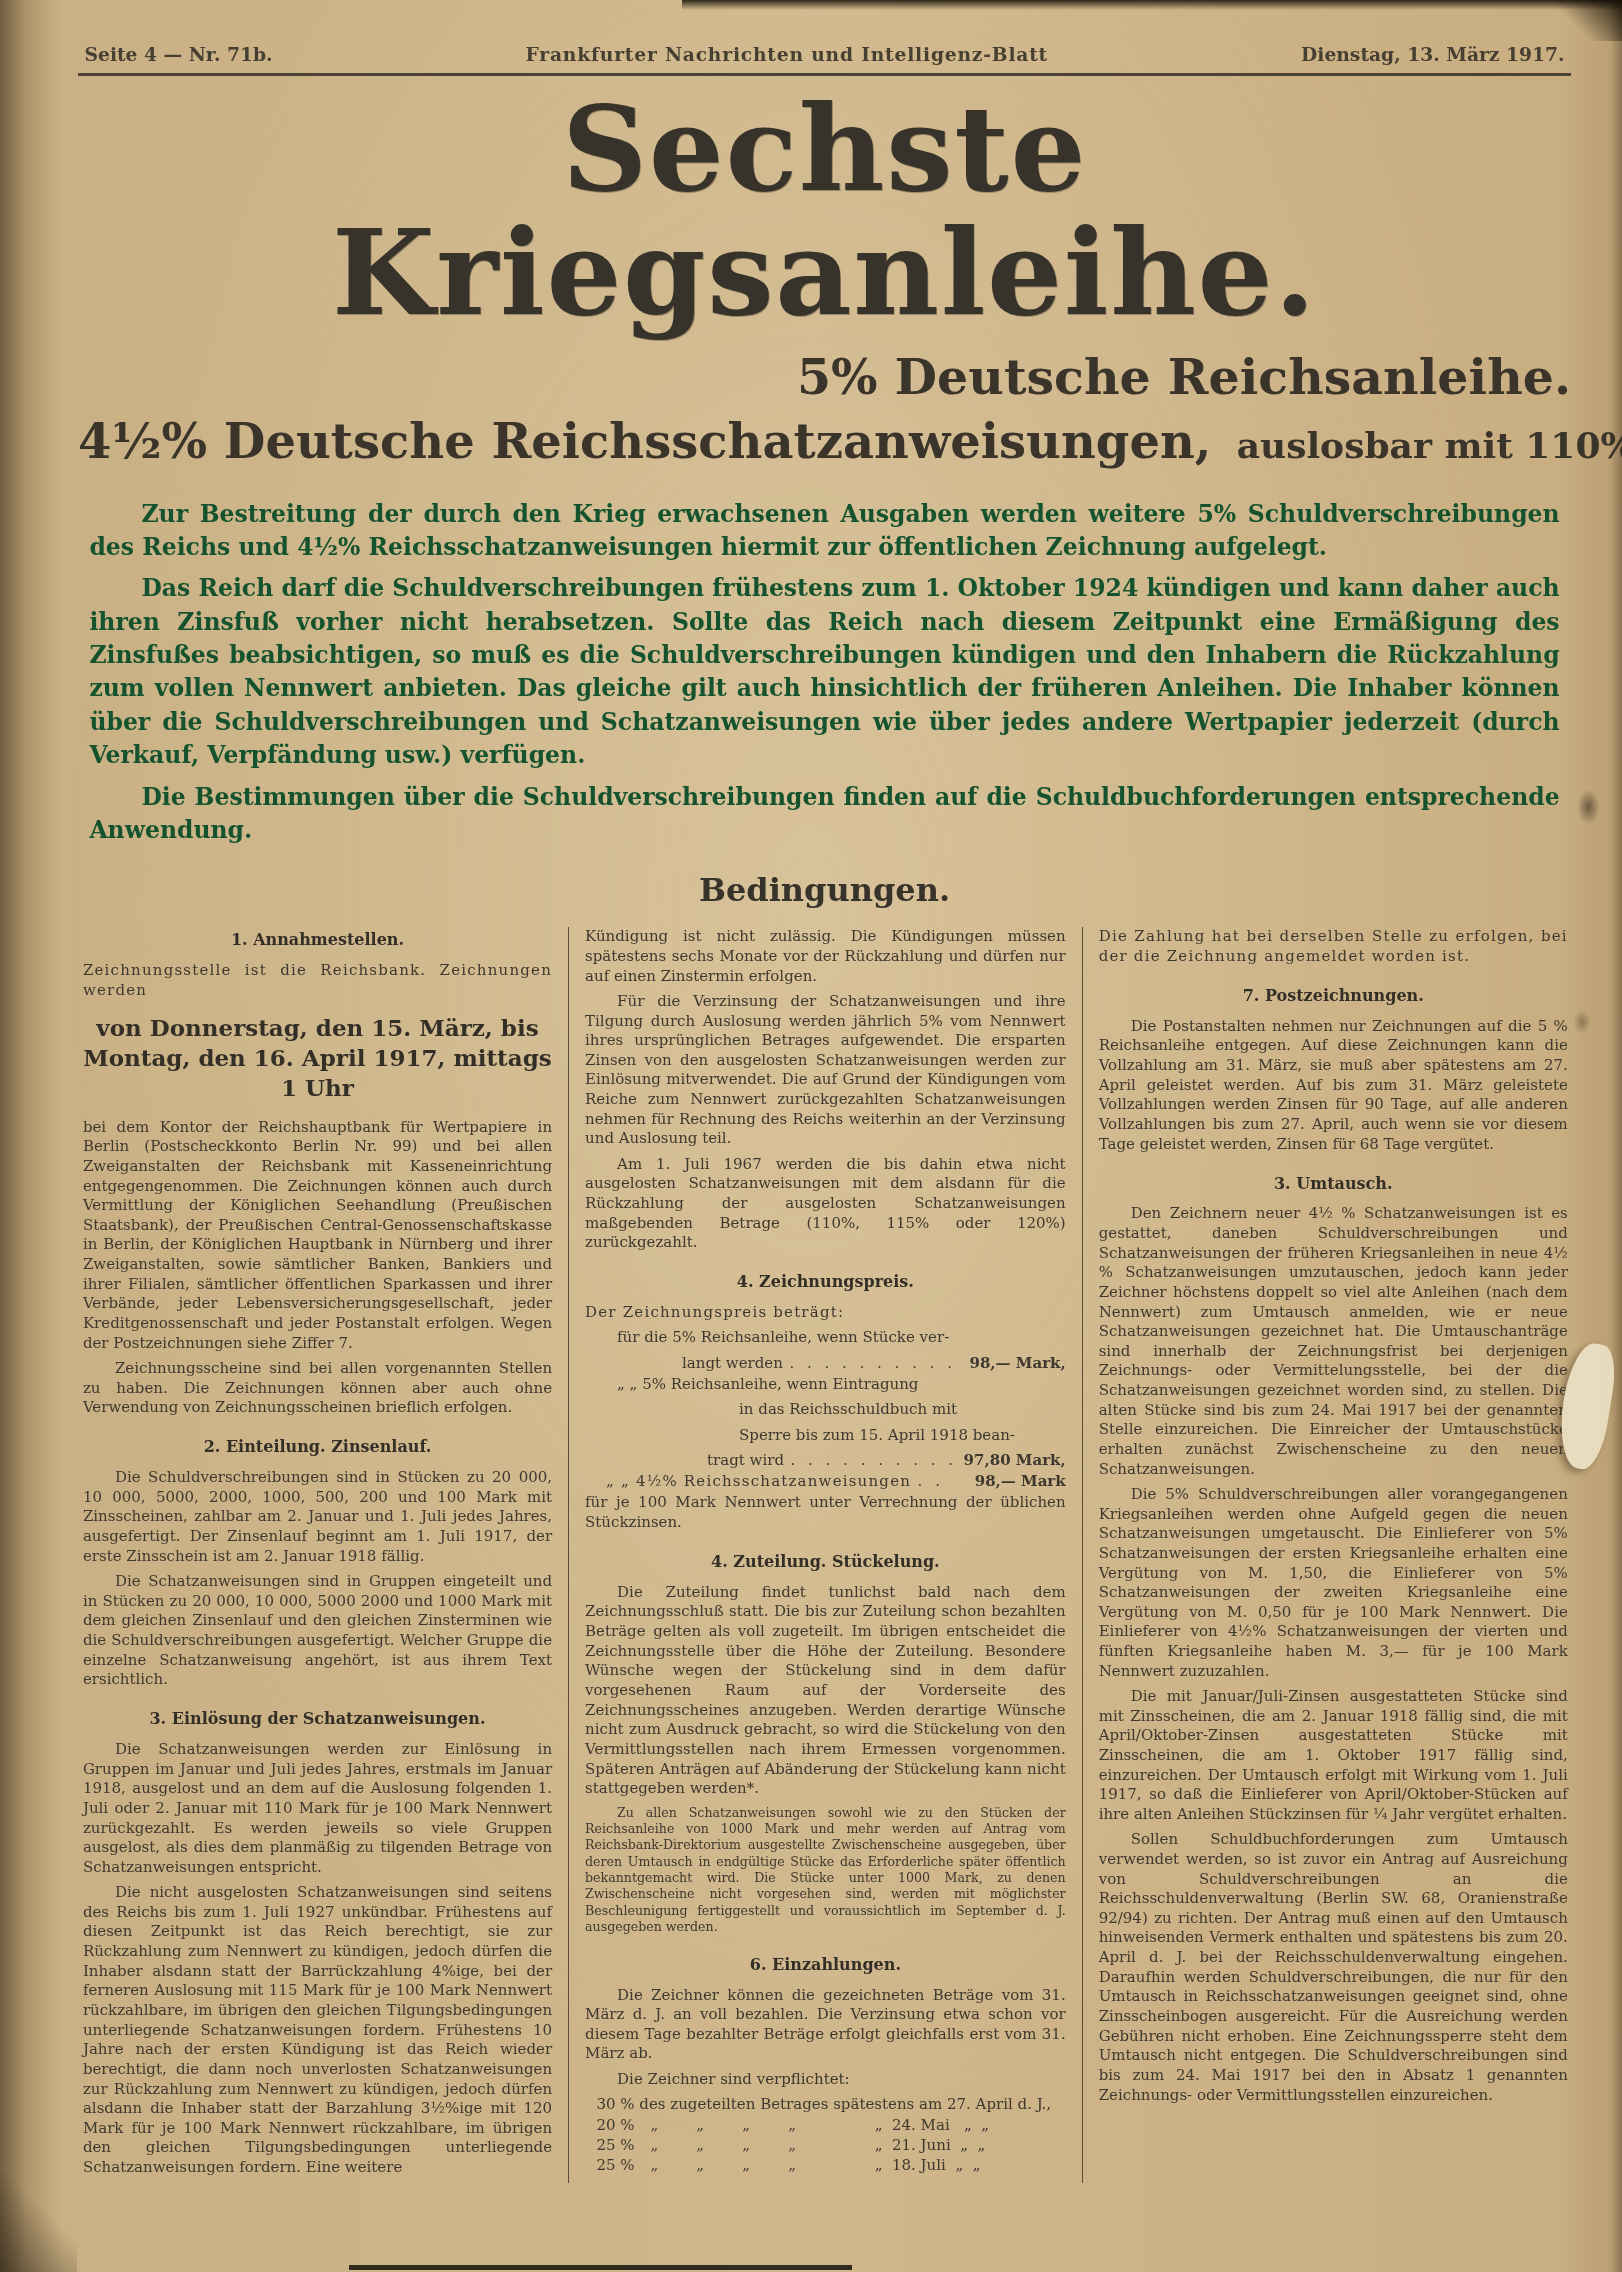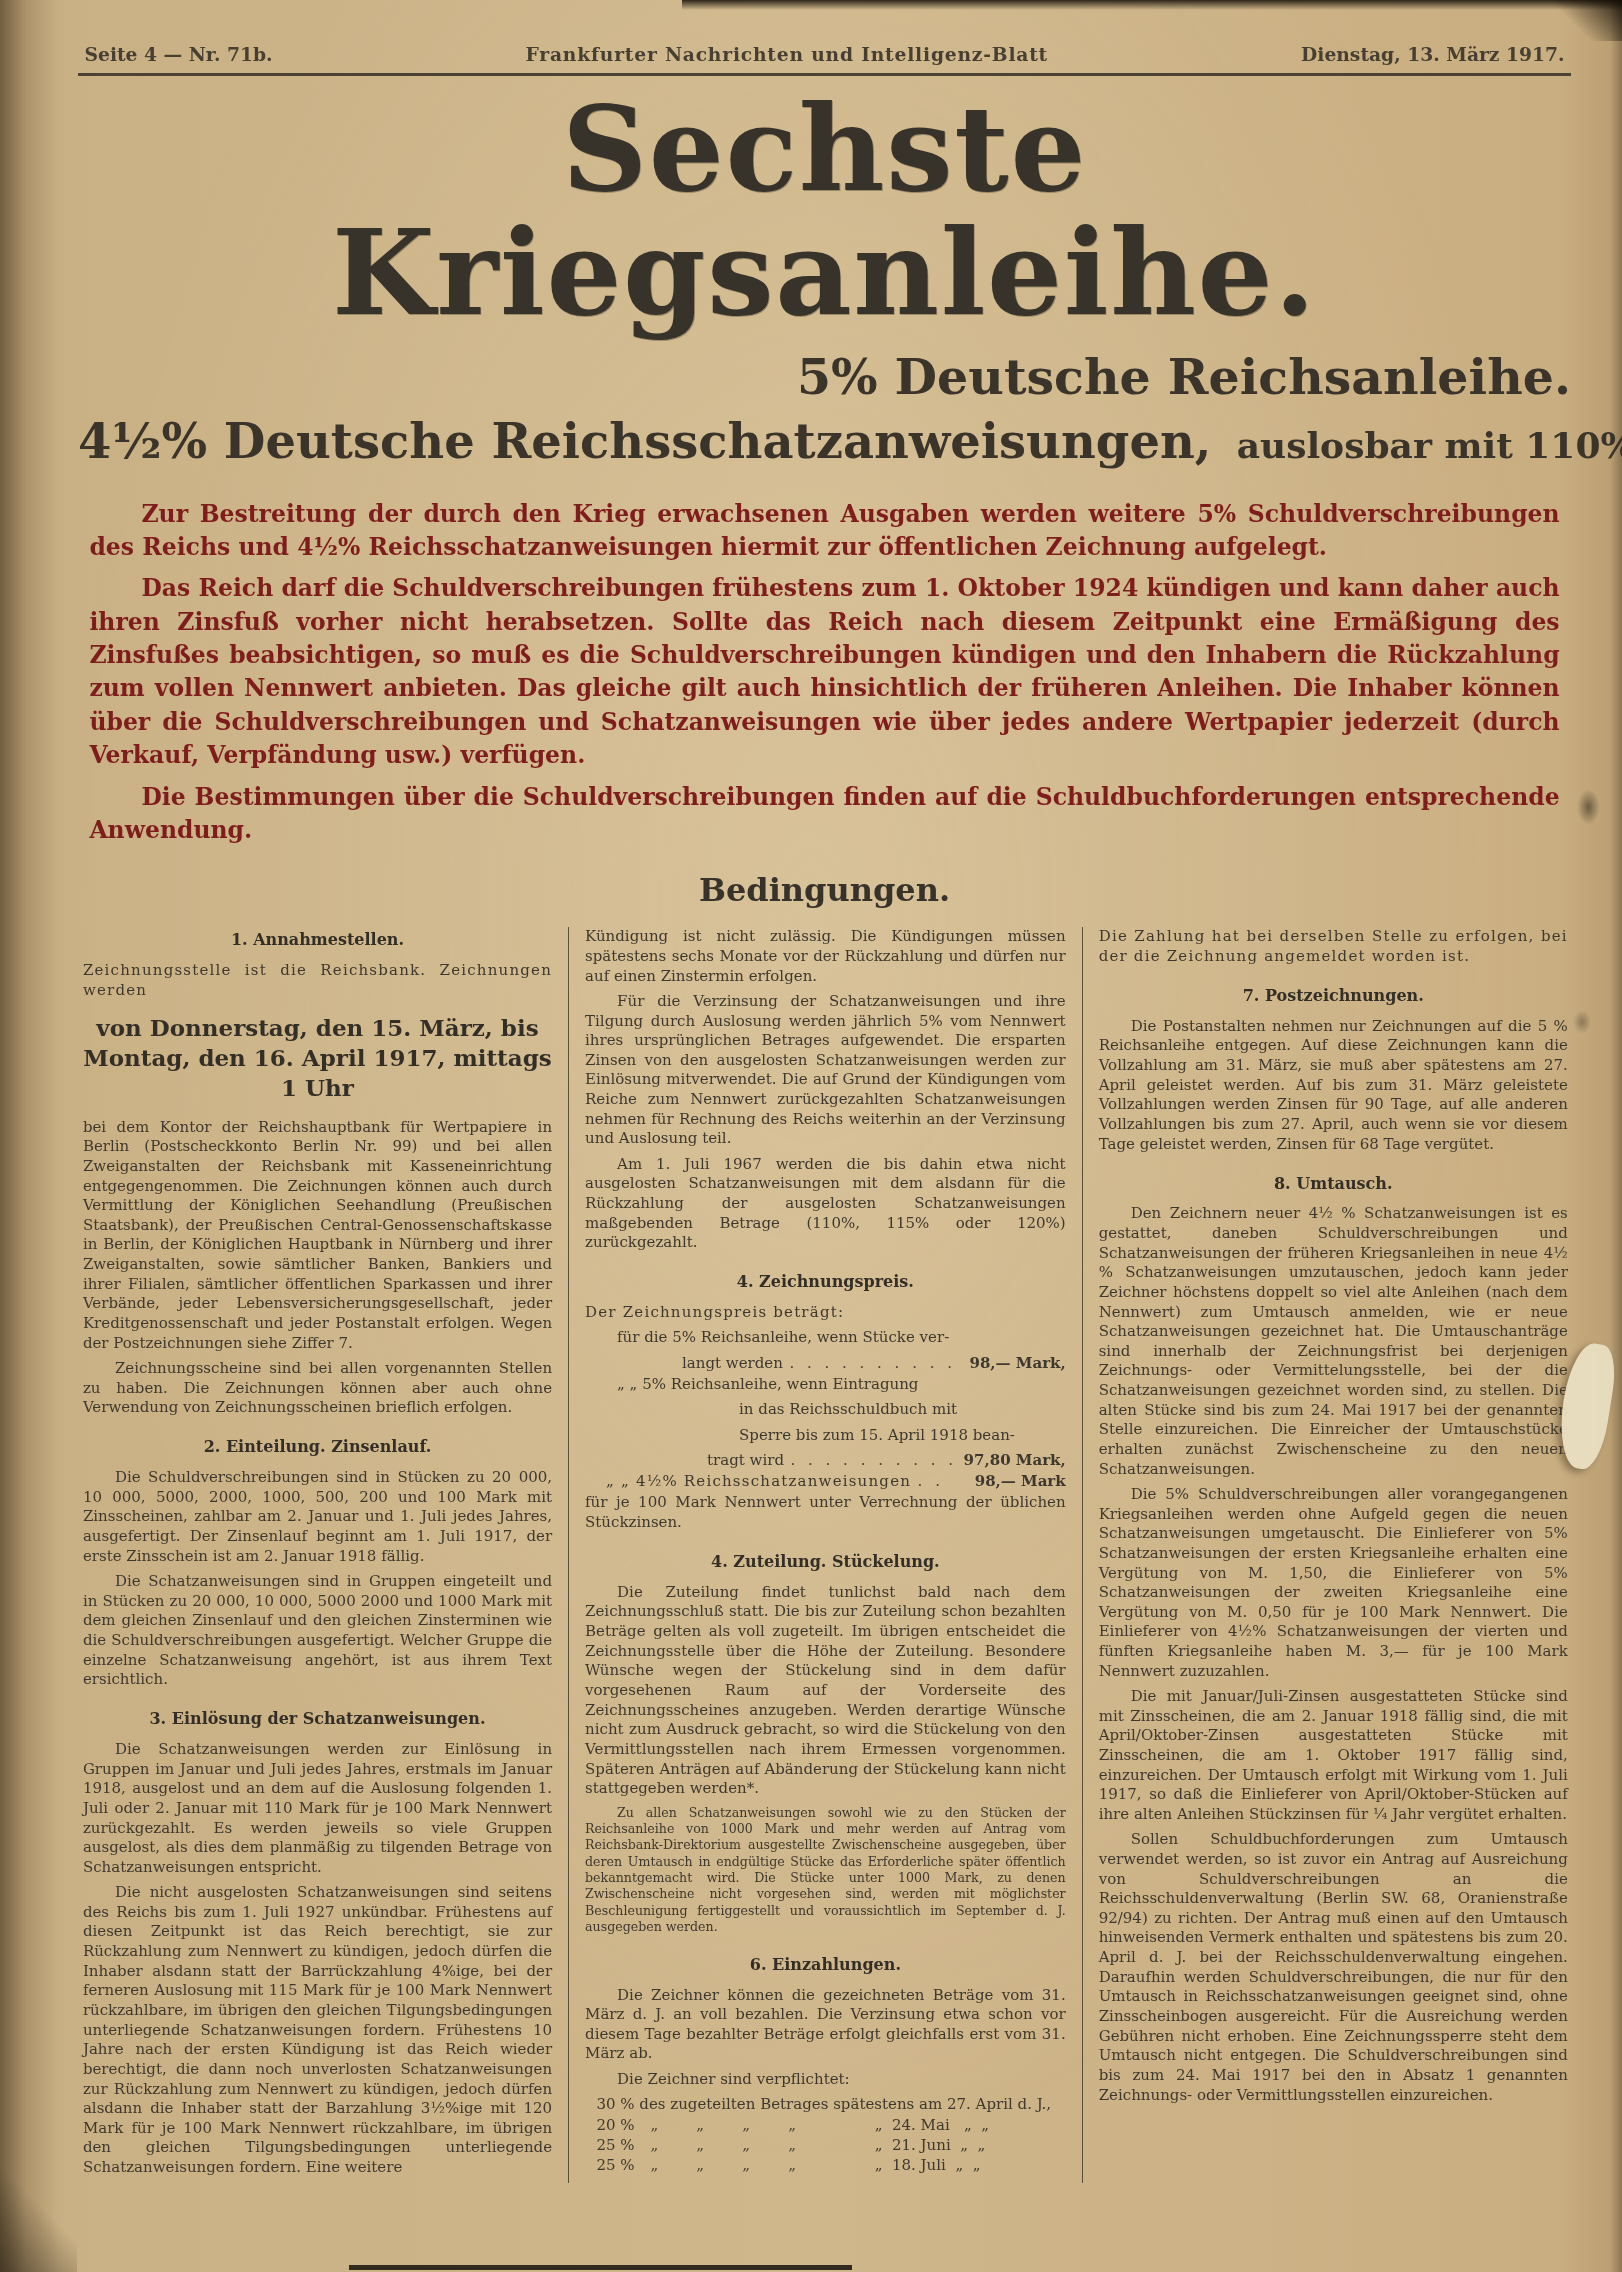--- a/index.html
+++ b/index.html
@@ -24,21 +24,21 @@
   .headline{margin-top:11.4px;text-align:center;font-size:118px;line-height:1.05;font-weight:bold;
     color:#37322a;letter-spacing:1.6px;text-shadow:0.8px 0.8px 0 rgba(55,45,30,0.35);}
   .sub1{margin-top:13px;text-align:right;font-size:49px;font-weight:bold;color:#3a342b;}
   .sub2{margin-top:6.5px;text-align:center;color:#3a342b;white-space:nowrap;}
   .sub2 .big{font-size:48px;font-weight:bold;}
   .sub2 .small{font-size:36px;font-weight:bold;margin-left:21px;}
 
   
   .intro{margin:29px 11.4px 0 11.4px;}
   .intro p{margin:0 0 8px 0;font-size:23.5px;line-height:1.42;text-align:justify;
-    text-indent:52px;font-weight:600;color:#7f1d1d;}
+    text-indent:52px;font-weight:600;color:#14532d;}
 
   .cond-head{margin-top:24px;text-align:center;font-size:32px;font-weight:bold;color:#37322a;}
 
   
   .cols{display:flex;margin-top:18px;align-items:stretch;}
   .col{flex:1 1 0;padding:0 16px;font-size:15px;line-height:1.31;color:#3e382e;}
   .col.first{padding-left:4.9px;}
   .col.last{padding-right:3.2px;}
   .col + .col{border-left:1.6px solid rgba(62,52,36,0.8);}
   .col p{margin:0 0 5.7px 0;text-align:justify;text-indent:32px;}
@@ -194,21 +194,21 @@
       </div>
 
     </div>
 
     <div class="col last">
       <p class="noindent spaced">Die Zahlung hat bei derselben Stelle zu erfolgen, bei der die Zeichnung angemeldet worden ist.</p>
 
       <div class="col-h">7. Postzeichnungen.</div>
       <p>Die Postanstalten nehmen nur Zeichnungen auf die 5 % Reichsanleihe entgegen. Auf diese Zeichnungen kann die Vollzahlung am 31. März, sie muß aber spätestens am 27. April geleistet werden. Auf bis zum 31. März geleistete Vollzahlungen werden Zinsen für 90 Tage, auf alle anderen Vollzahlungen bis zum 27. April, auch wenn sie vor diesem Tage geleistet werden, Zinsen für 68 Tage vergütet.</p>
 
-      <div class="col-h">8. Umtausch.</div>
+      <div class="col-h">3. Umtausch.</div>
       <p>Den Zeichnern neuer 4½ % Schatzanweisungen ist es gestattet, daneben Schuldverschreibungen und Schatzanweisungen der früheren Kriegsanleihen in neue 4½ % Schatzanweisungen umzutauschen, jedoch kann jeder Zeichner höchstens doppelt so viel alte Anleihen (nach dem Nennwert) zum Umtausch anmelden, wie er neue Schatzanweisungen gezeichnet hat. Die Umtauschanträge sind innerhalb der Zeichnungsfrist bei derjenigen Zeichnungs- oder Vermittelungsstelle, bei der die Schatzanweisungen gezeichnet worden sind, zu stellen. Die alten Stücke sind bis zum 24. Mai 1917 bei der genannten Stelle einzureichen. Die Einreicher der Umtauschstücke erhalten zunächst Zwischenscheine zu den neuen Schatzanweisungen.</p>
       <p>Die 5% Schuldverschreibungen aller vorangegangenen Kriegsanleihen werden ohne Aufgeld gegen die neuen Schatzanweisungen umgetauscht. Die Einlieferer von 5% Schatzanweisungen der ersten Kriegsanleihe erhalten eine Vergütung von M. 1,50, die Einlieferer von 5% Schatzanweisungen der zweiten Kriegsanleihe eine Vergütung von M. 0,50 für je 100 Mark Nennwert. Die Einlieferer von 4½% Schatzanweisungen der vierten und fünften Kriegsanleihe haben M. 3,— für je 100 Mark Nennwert zuzuzahlen.</p>
       <p>Die mit Januar/Juli-Zinsen ausgestatteten Stücke sind mit Zinsscheinen, die am 2. Januar 1918 fällig sind, die mit April/Oktober-Zinsen ausgestatteten Stücke mit Zinsscheinen, die am 1. Oktober 1917 fällig sind, einzureichen. Der Umtausch erfolgt mit Wirkung vom 1. Juli 1917, so daß die Einlieferer von April/Oktober-Stücken auf ihre alten Anleihen Stückzinsen für ¼ Jahr vergütet erhalten.</p>
       <p>Sollen Schuldbuchforderungen zum Umtausch verwendet werden, so ist zuvor ein Antrag auf Ausreichung von Schuldverschreibungen an die Reichsschuldenverwaltung (Berlin SW. 68, Oranienstraße 92/94) zu richten. Der Antrag muß einen auf den Umtausch hinweisenden Vermerk enthalten und spätestens bis zum 20. April d. J. bei der Reichsschuldenverwaltung eingehen. Daraufhin werden Schuldverschreibungen, die nur für den Umtausch in Reichsschatzanweisungen geeignet sind, ohne Zinsscheinbogen ausgereicht. Für die Ausreichung werden Gebühren nicht erhoben. Eine Zeichnungssperre steht dem Umtausch nicht entgegen. Die Schuldverschreibungen sind bis zum 24. Mai 1917 bei den in Absatz 1 genannten Zeichnungs- oder Vermittlungsstellen einzureichen.</p>
     </div>
   </div>
 
 </div>
 
 <div class="art art-left-edge"></div>

